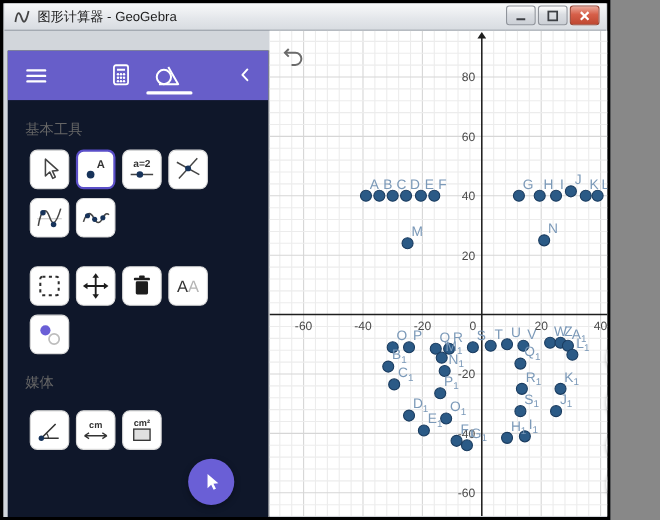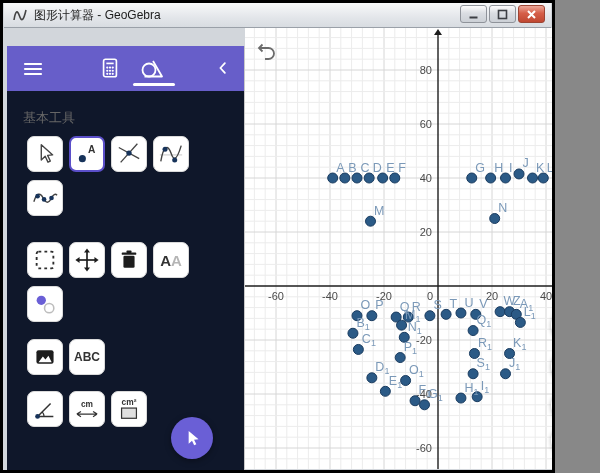--- a/index.html
+++ b/index.html
@@ -20,21 +20,21 @@
   .sidebar{position:absolute;left:4px;top:43px;width:238px;height:441px;background:#0f172a;overflow:hidden;
     border-right:1px solid #c9c9c9;}
   .side-header{position:relative;height:45px;background:#675ec9;}
   .hdr-ic{position:absolute;top:10px;cursor:pointer;}
   .hdr-underline{position:absolute;height:3px;width:42px;background:#fff;border-radius:2px;}
   .section-label{margin-left:16px;font-size:13px;color:#666;}
   .tool-grid{display:flex;flex-wrap:wrap;gap:8px 6px;padding-left:20px;width:200px;margin-top:9px;}
   .tool-btn{width:36px;height:36px;border:1px solid #dadada;border-radius:7px;background:#fff;
     display:flex;align-items:center;justify-content:center;padding:0;cursor:pointer;}
   .tool-btn.selected{border:2px solid #5b4fc9;}
-  .tool-text{font-size:12px;color:#333;font-weight:bold;letter-spacing:0;}
+  .tool-text{font-size:12px;color:#333;font-weight:normal;letter-spacing:0;}
   .tool-text .dim{color:#b5b5b5;}
   
   .graph-area{position:absolute;left:242px;top:25px;width:352px;height:441px;background:#fff;}
   .overlay-btn{position:absolute;background:none;border:none;padding:0;cursor:pointer;display:flex;}
   .float-btn{position:absolute;left:548px;width:34px;height:34px;border-radius:50%;background:#fff;
     border:none;box-shadow:0 1px 4px rgba(0,0,0,.28);display:flex;align-items:center;justify-content:center;cursor:pointer;}
   .fab{position:absolute;left:168px;top:414px;width:42px;height:42px;border-radius:50%;
     background:#6a5fd6;border:none;box-shadow:0 2px 6px rgba(0,0,0,.35);
     display:flex;align-items:center;justify-content:center;cursor:pointer;}
 </style>
@@ -119,20 +119,27 @@
                 <path d="M10 4 V20.5 L14.2 16.5 L17.2 22.8 L19.7 21.6 L16.8 15.5 L22.3 15 Z" fill="#fff" stroke="#444" stroke-width="1.5" stroke-linejoin="round"></path>
               </svg>
             </button>
             <button class="tool-btn selected">
               <svg width="26" height="26" viewBox="0 0 28 28">
                 <circle cx="9" cy="19" r="3.8" fill="#17335a"></circle>
                 <text x="15" y="13" font-size="11" fill="#333" font-weight="bold" font-family="inherit">A</text>
               </svg>
             </button>
             <button class="tool-btn">
+              <svg width="28" height="26" viewBox="0 0 30 28">
+                <text x="15" y="12" text-anchor="middle" font-size="10" fill="#333" font-weight="bold" font-family="inherit">a=2</text>
+                <line x1="4" y1="19" x2="26" y2="19" stroke="#444" stroke-width="1.4"></line>
+                <circle cx="13" cy="19" r="3.2" fill="#17335a"></circle>
+              </svg>
+            </button>
+            <button class="tool-btn">
               <svg width="26" height="26" viewBox="0 0 28 28">
                 <line x1="3" y1="7" x2="25" y2="19" stroke="#444" stroke-width="1.4"></line>
                 <line x1="5" y1="23" x2="23" y2="3" stroke="#444" stroke-width="1.4"></line>
                 <circle cx="14" cy="13" r="2.9" fill="#17335a"></circle>
               </svg>
             </button>
             <button class="tool-btn">
               <svg width="26" height="26" viewBox="0 0 28 28">
                 <line x1="2" y1="15" x2="26" y2="15" stroke="#c4c4c4" stroke-width="1"></line>
                 <path d="M3 22 C6 4,11 4,14 13 C16 19,19 25,25 5" fill="none" stroke="#444" stroke-width="1.5"></path>
@@ -183,31 +190,21 @@
             </button>
             <button class="tool-btn">
               <svg width="26" height="26" viewBox="0 0 28 28">
                 <circle cx="10" cy="10" r="5" fill="#6a5fd6"></circle>
                 <circle cx="18.5" cy="18.5" r="5" fill="none" stroke="#bdbdbd" stroke-width="1.7"></circle>
               </svg>
             </button>
           </div>
         </div>
         <div class="section" style="margin-top: 17px;">
-          <div class="tool-grid">
-            <button class="tool-btn">
-              <svg width="24" height="24" viewBox="0 0 28 28">
-                <rect x="4" y="6" width="20" height="16" rx="2.5" fill="#1d1d1d"></rect>
-                <path d="M6.5 20 L11.5 13.5 L14.5 17 L18 12.5 L21.8 20 Z" fill="#fff"></path>
-              </svg>
-            </button>
-            <button class="tool-btn">
-              <span class="tool-text">ABC</span>
-            </button>
-          </div>
+          <div class="section-label">媒体</div>
         </div>
         <div class="section" style="margin-top: 16px;">
           <div class="tool-grid">
             <button class="tool-btn">
               <svg width="26" height="26" viewBox="0 0 28 28">
                 <path d="M6 22 H23 M6 22 L20 8" stroke="#333" stroke-width="1.6" fill="none"></path>
                 <path d="M13 22 A8 8 0 0 0 11 17" stroke="#333" stroke-width="1.3" fill="none"></path>
                 <circle cx="6" cy="22" r="2.6" fill="#17335a"></circle>
               </svg>
             </button>

